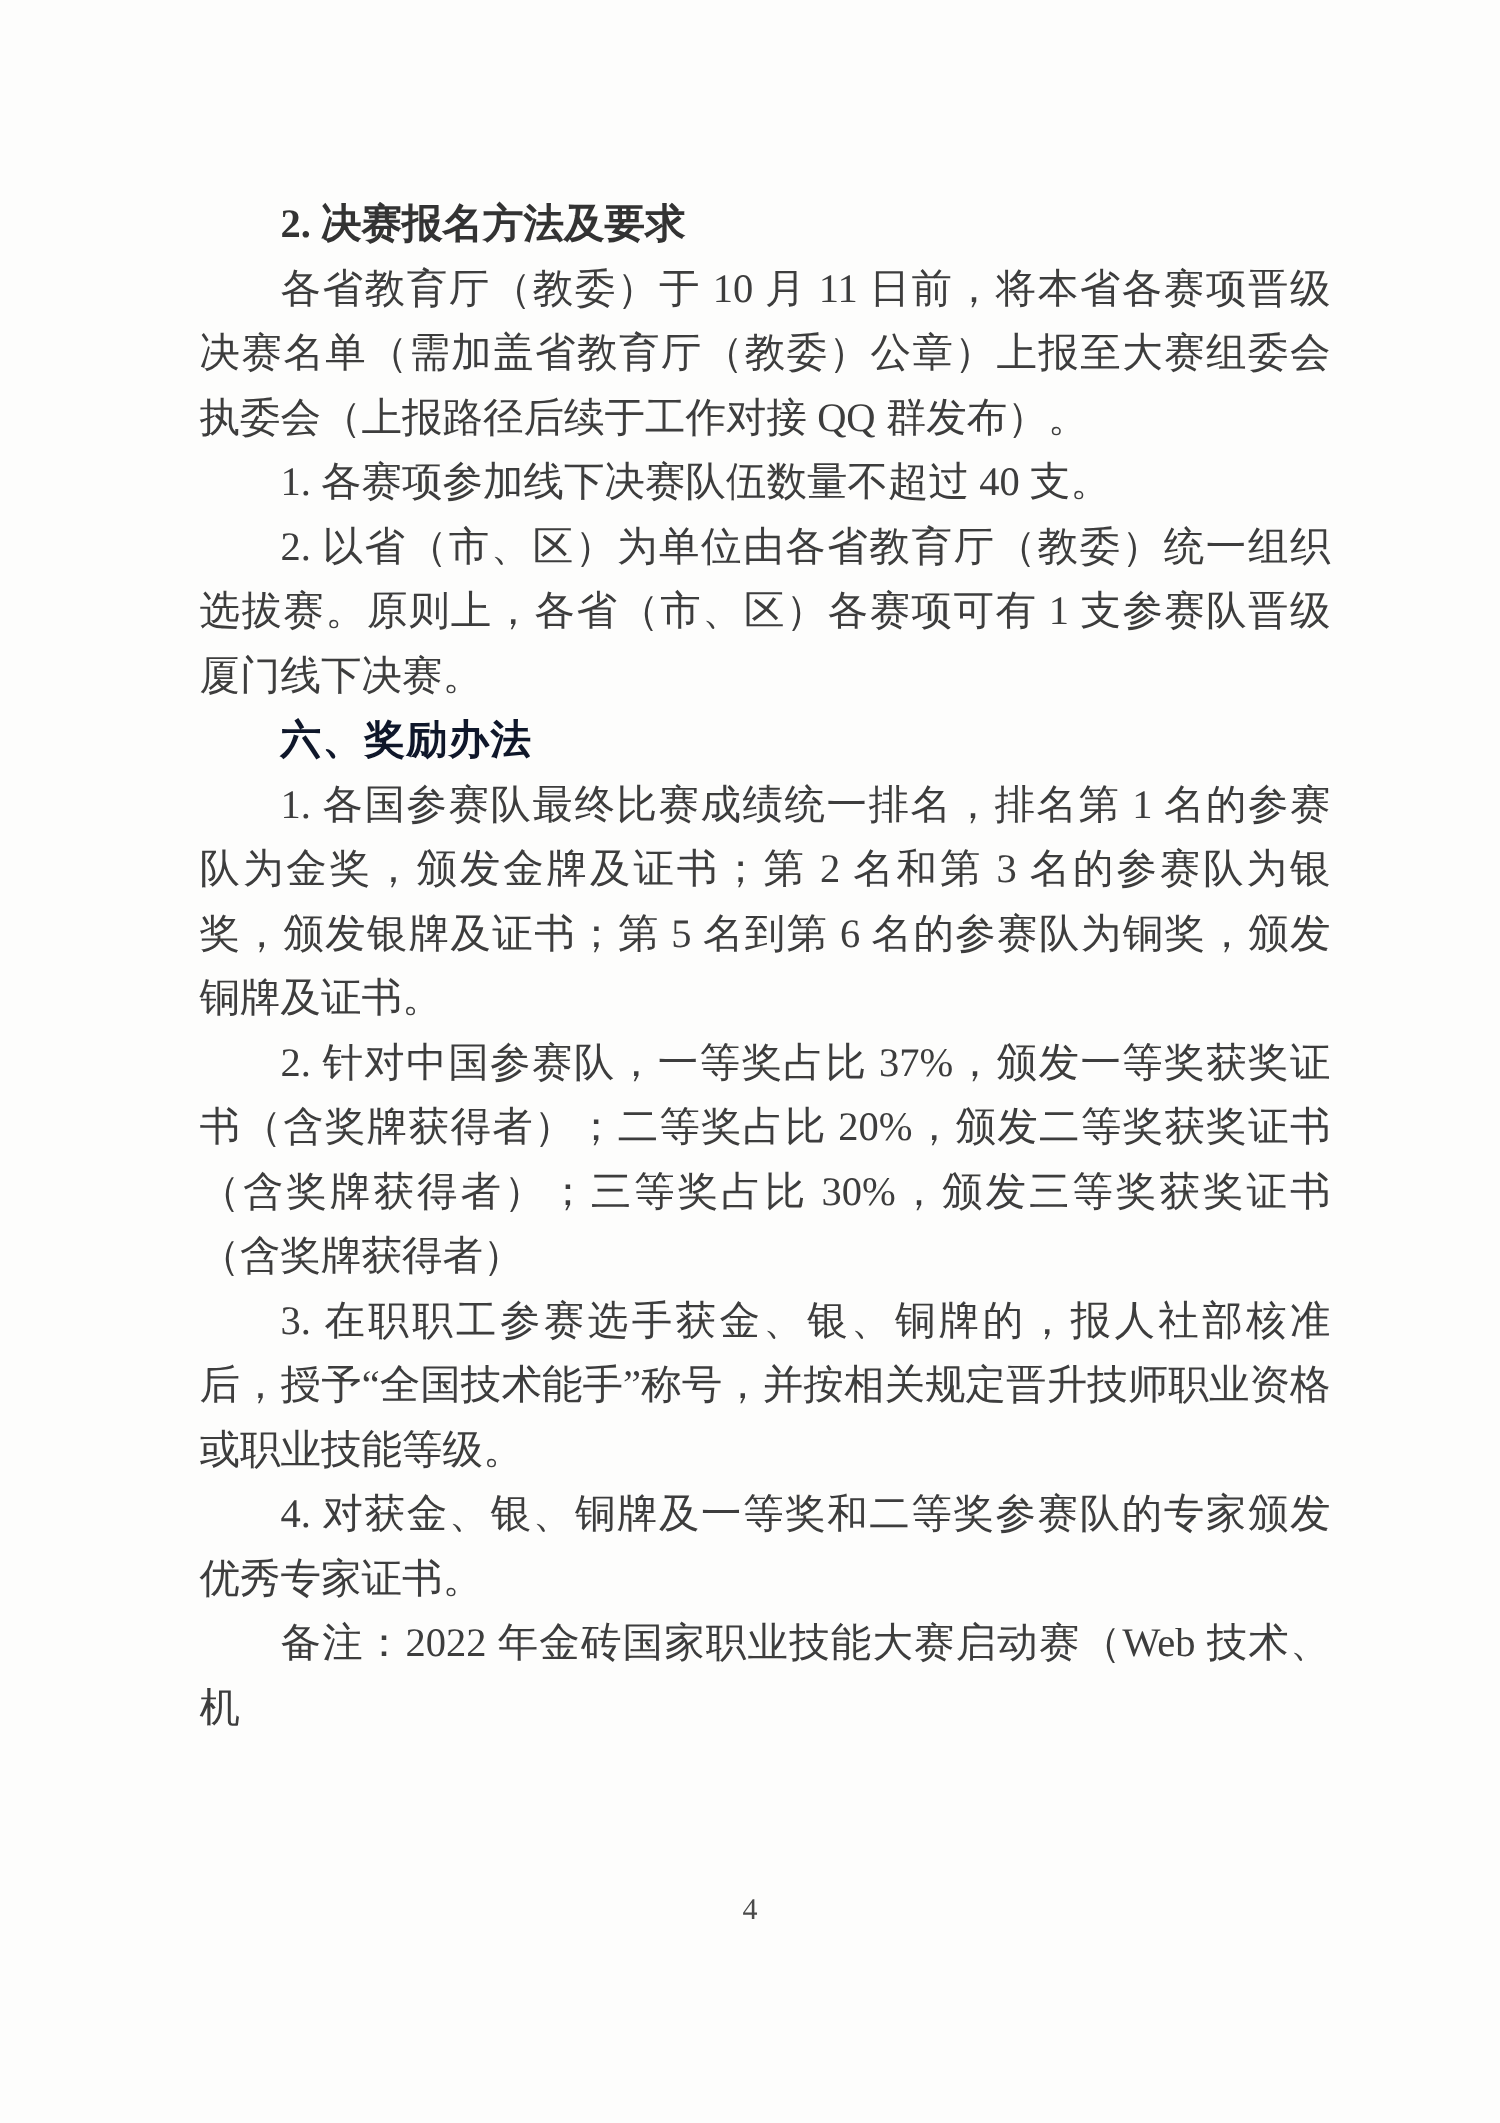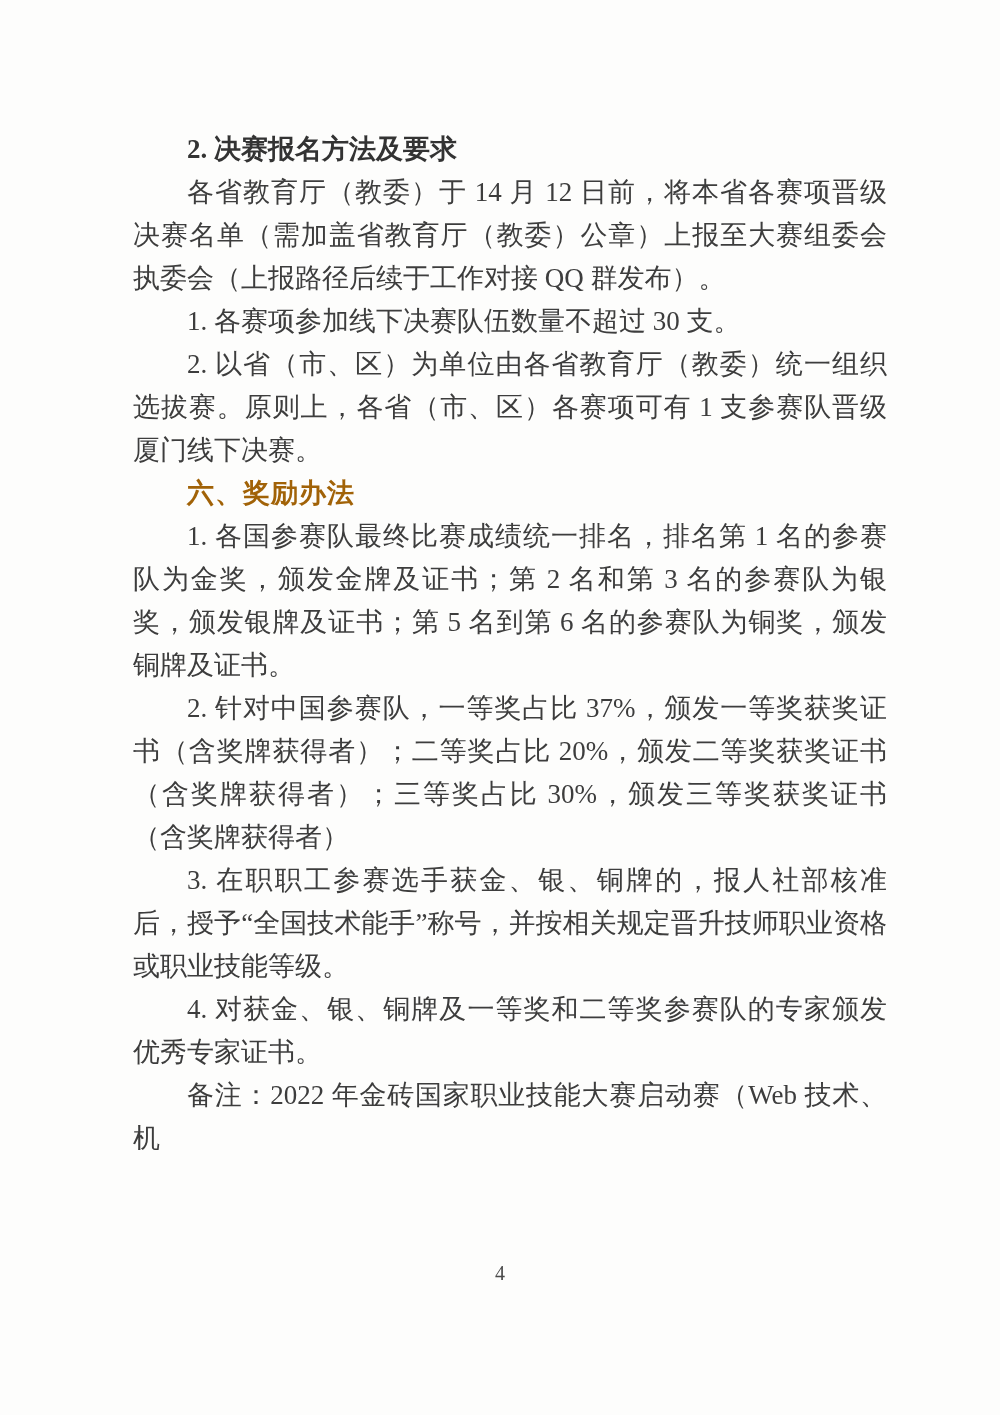--- a/index.html
+++ b/index.html
@@ -32,21 +32,21 @@
     margin: 0;
     word-break: break-all;
   }
   .para.heading-bold {
     font-weight: bold;
     color: #333333;
   }
   .para.heading-heiti {
     font-family: Liberation Serif, serif;
     font-weight: 600;
-    color: #a16207;
+    color: #0f172a;
     letter-spacing: 1px;
   }
   .footer {
     position: absolute;
     left: 0;
     top: 1262px;
     width: 100%;
     text-align: center;
   }
   .pagenum {
@@ -54,22 +54,22 @@
     color: #4a4a4a;
     font-family: "Liberation Serif", "DejaVu Serif", serif;
   }
 </style>
 </head>
 <body>
 
 <div class="page">
   <div class="content" id="content">
       <div class="para heading-bold">2. 决赛报名方法及要求</div>
-      <div class="para body">各省教育厅（教委）于 14 月 12 日前，将本省各赛项晋级决赛名单（需加盖省教育厅（教委）公章）上报至大赛组委会执委会（上报路径后续于工作对接 QQ 群发布）。</div>
-      <div class="para body">1. 各赛项参加线下决赛队伍数量不超过 30 支。</div>
+      <div class="para body">各省教育厅（教委）于 10 月 11 日前，将本省各赛项晋级决赛名单（需加盖省教育厅（教委）公章）上报至大赛组委会执委会（上报路径后续于工作对接 QQ 群发布）。</div>
+      <div class="para body">1. 各赛项参加线下决赛队伍数量不超过 40 支。</div>
       <div class="para body">2. 以省（市、区）为单位由各省教育厅（教委）统一组织选拔赛。原则上，各省（市、区）各赛项可有 1 支参赛队晋级厦门线下决赛。</div>
       <div class="para heading-heiti">六、奖励办法</div>
       <div class="para body">1. 各国参赛队最终比赛成绩统一排名，排名第 1 名的参赛队为金奖，颁发金牌及证书；第 2 名和第 3 名的参赛队为银奖，颁发银牌及证书；第 5 名到第 6 名的参赛队为铜奖，颁发铜牌及证书。</div>
       <div class="para body">2. 针对中国参赛队，一等奖占比 37%，颁发一等奖获奖证书（含奖牌获得者）；二等奖占比 20%，颁发二等奖获奖证书（含奖牌获得者）；三等奖占比 30%，颁发三等奖获奖证书（含奖牌获得者）</div>
       <div class="para body">3. 在职职工参赛选手获金、银、铜牌的，报人社部核准后，授予“全国技术能手”称号，并按相关规定晋升技师职业资格或职业技能等级。</div>
       <div class="para body">4. 对获金、银、铜牌及一等奖和二等奖参赛队的专家颁发优秀专家证书。</div>
       <div class="para body">备注：2022 年金砖国家职业技能大赛启动赛（Web 技术、机</div>
     </div>
   <div class="footer">
     <span class="pagenum">4</span>

